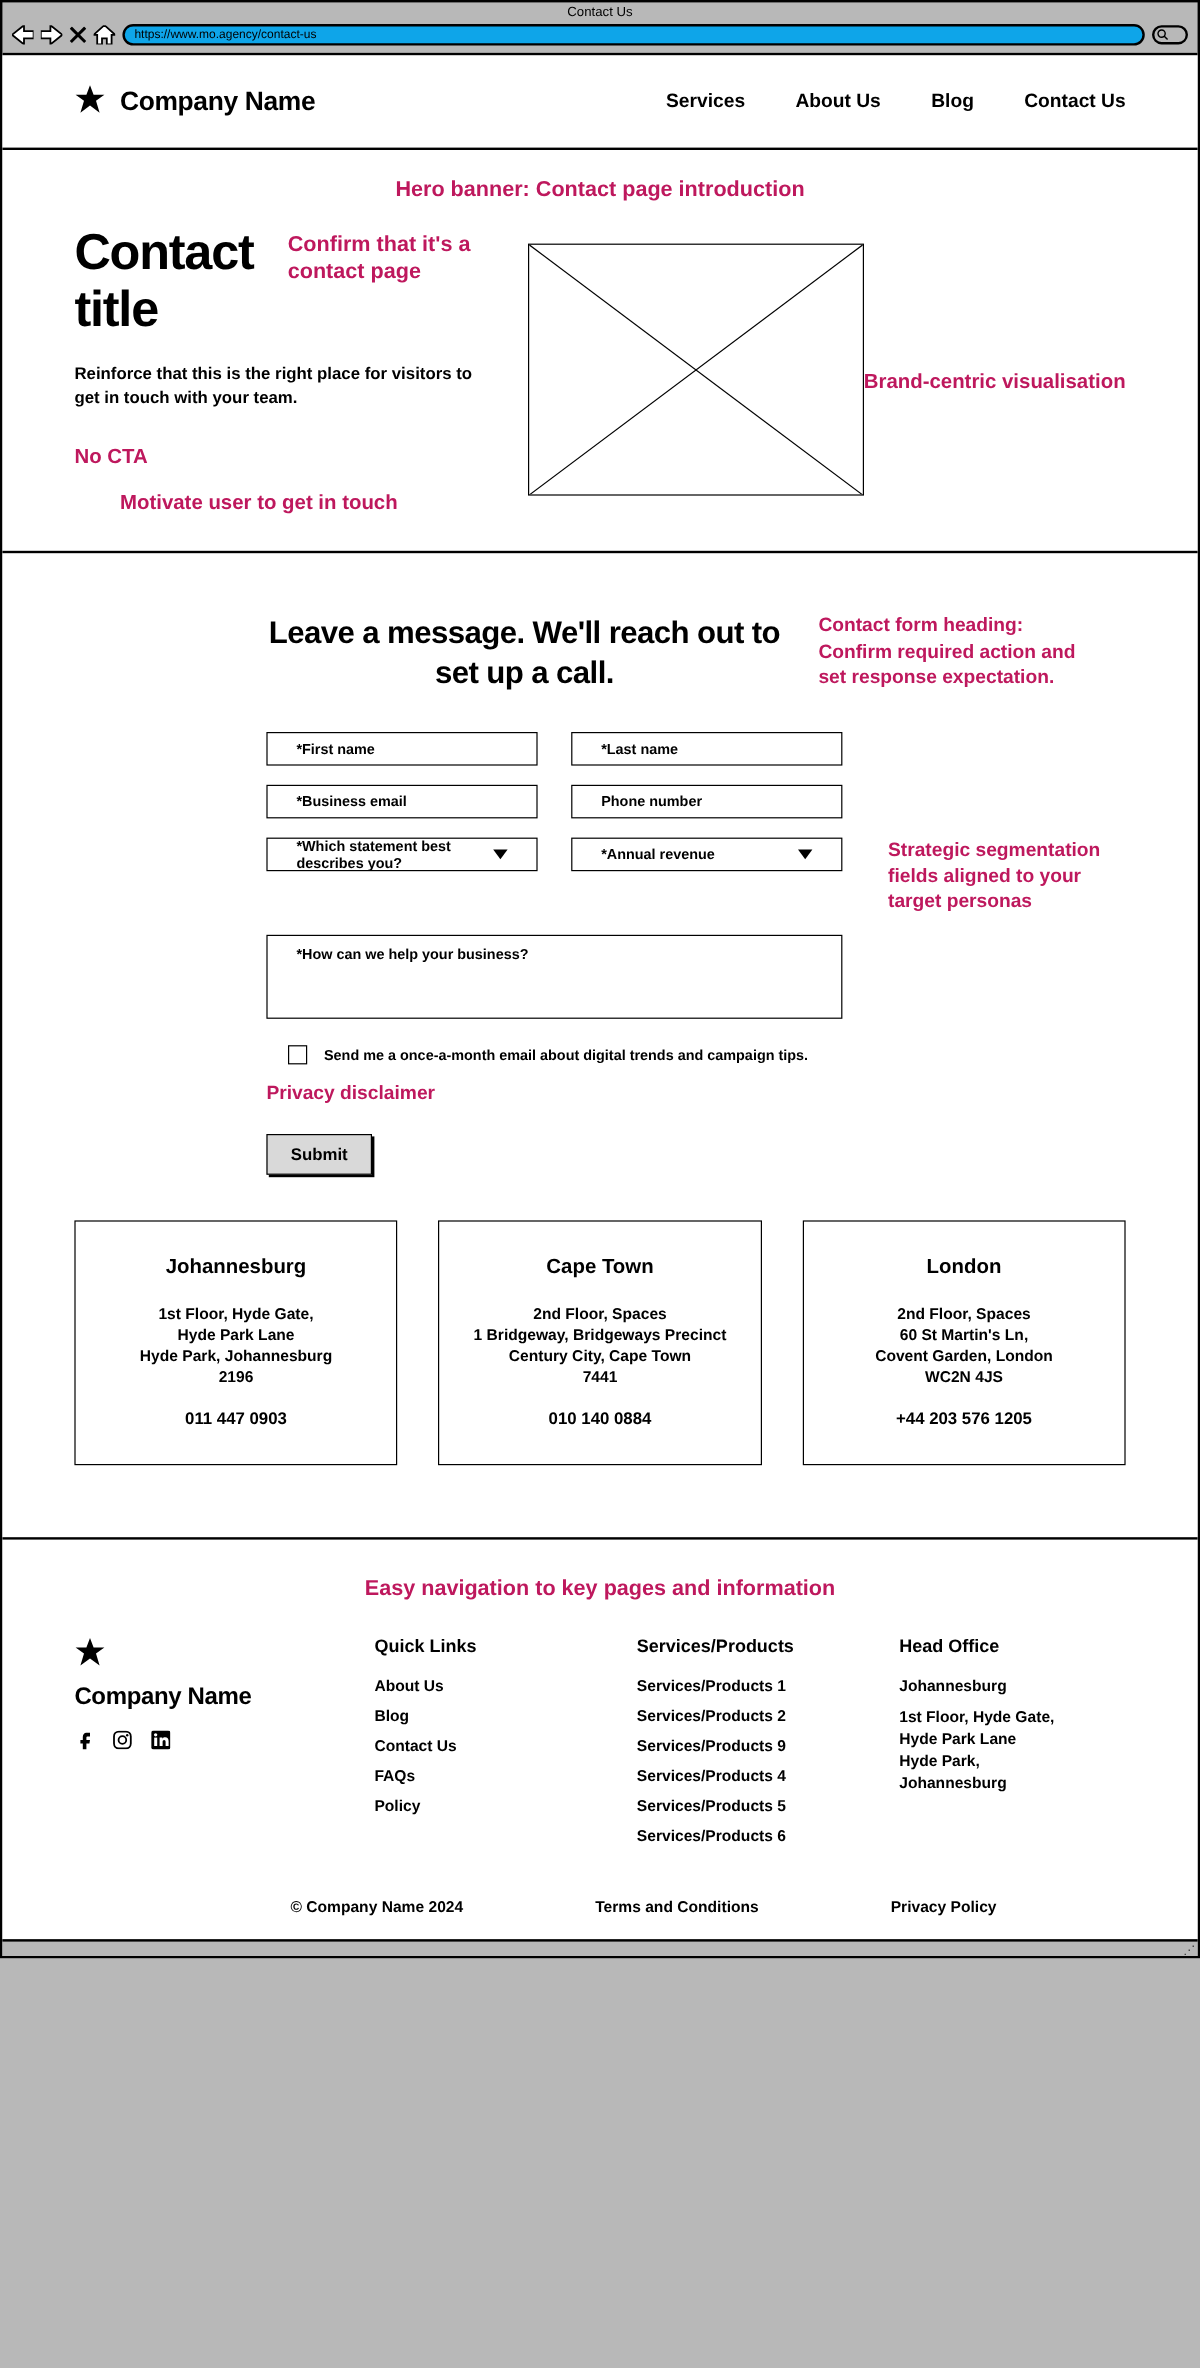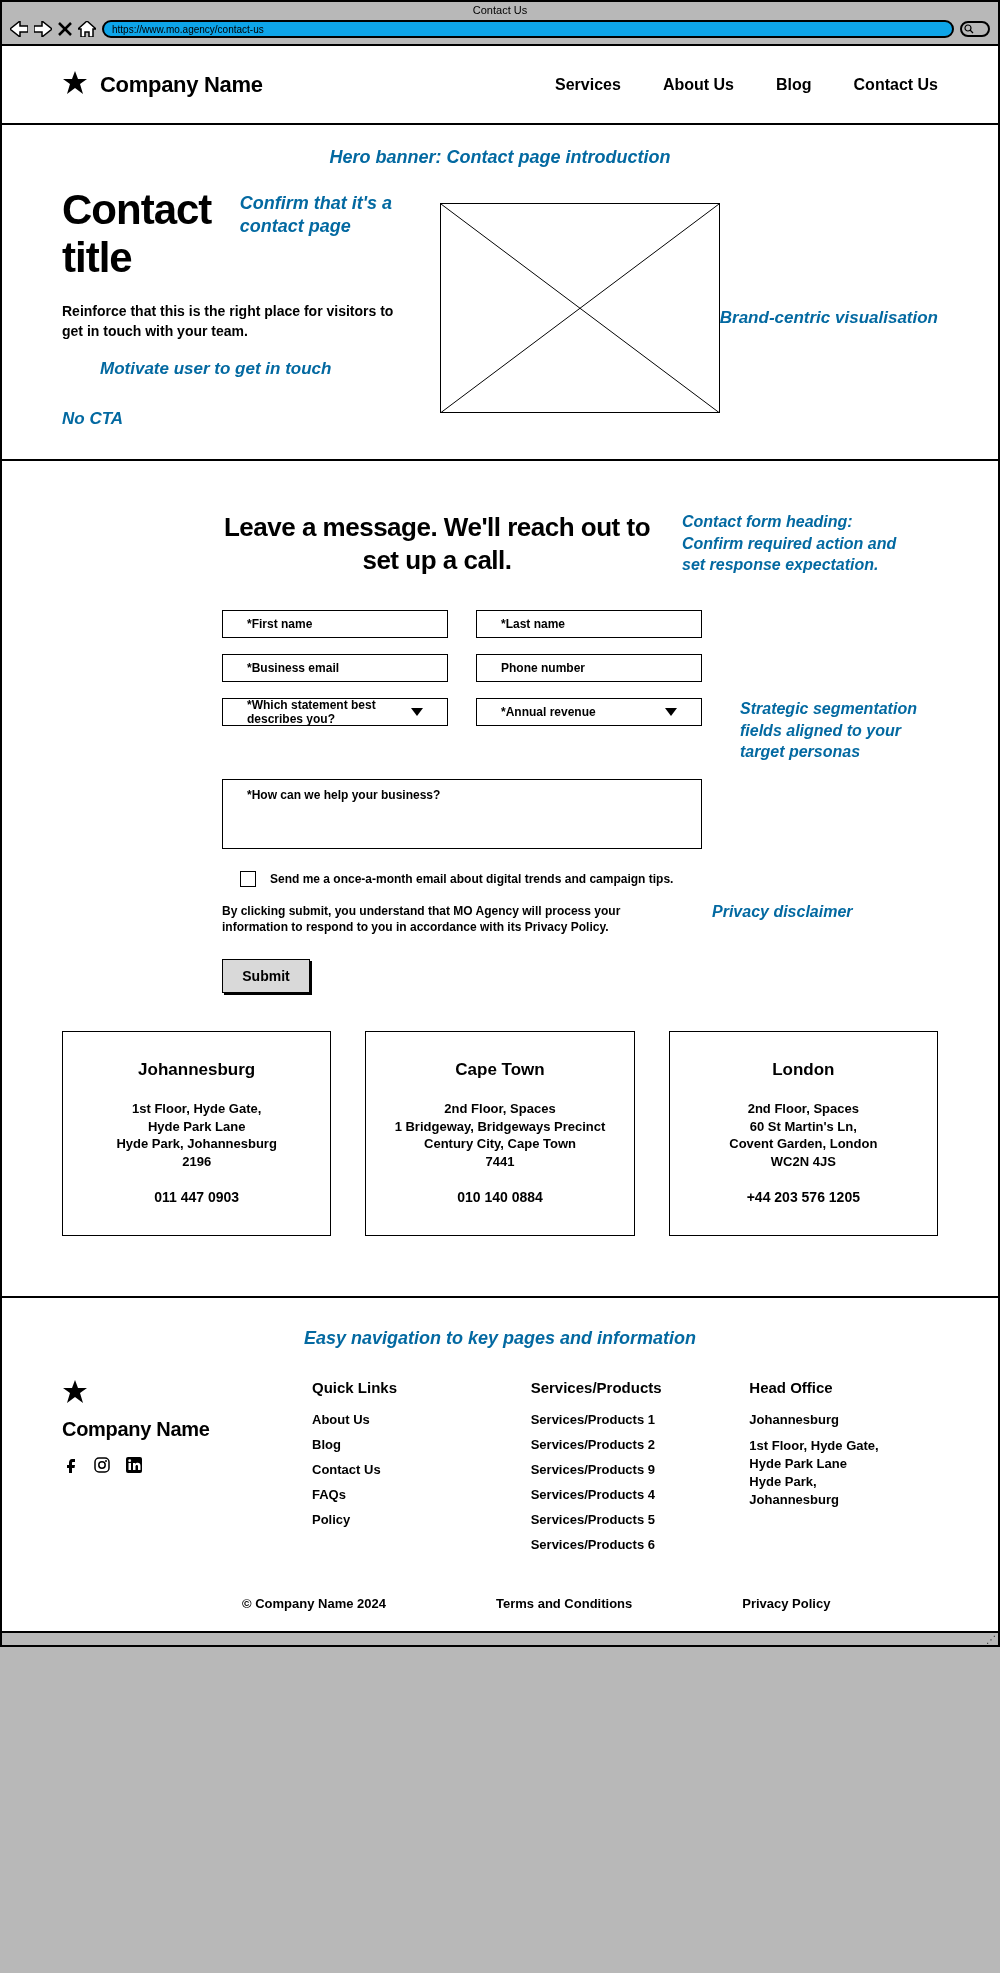--- a/index.html
+++ b/index.html
@@ -54,21 +54,21 @@
     align-items: center;
     justify-content: space-between;
     padding: 24px 60px;
     border-bottom: 2px solid #000;
   }
   .brand { display:flex; align-items:center; gap:12px; }
   .brand-name { font-size: 22px; font-weight: 700; letter-spacing: -0.3px; }
   nav.main-nav { display:flex; gap:42px; font-size:16px; font-weight:600; }
   nav.main-nav span { cursor:pointer; }
 
-  .annot { color:#0369a1; font-weight:700;font-style:italic; }
+  .annot { color:#be185d; font-weight:700; }
 
   
   .hero-annot-top { text-align:center; padding:22px 0 18px; font-size:18px; }
   .hero { display:flex; gap:30px; padding:0 60px 30px 60px; border-bottom:2px solid #000; }
   .hero-left { flex:1; }
   .hero-title { font-size:42px; font-weight:800; letter-spacing:-1px; margin-bottom:14px; }
   .hero-title-row { display:flex; align-items:flex-start; gap:26px; }
   .hero-title-annot { font-size:18px; line-height:1.3; max-width:170px; padding-top:6px; }
   .hero-desc { font-size:14px; font-weight:700; max-width:400px; line-height:1.4; margin-top:6px; }
   .hero-motivate { font-size:17px; margin:18px 0 0 38px; }
@@ -203,22 +203,22 @@
     </header>
 
     <div class="hero-annot-top annot">Hero banner: Contact page introduction</div>
     <section class="hero">
       <div class="hero-left">
         <div class="hero-title-row">
           <h1 class="hero-title">Contact title</h1>
           <div class="annot hero-title-annot">Confirm that it's a contact page</div>
         </div>
         <p class="hero-desc">Reinforce that this is the right place for visitors to get in touch with your team.</p>
+        <div class="annot hero-nocta">No CTA</div>
         <div class="annot hero-motivate">Motivate user to get in touch</div>
-        <div class="annot hero-nocta">No CTA</div>
       </div>
       <div class="hero-right">
         <div class="img-ph">
           <svg viewBox="0 0 280 210">
               <line x1="0" y1="0" x2="280" y2="210" stroke="#000"></line>
               <line x1="280" y1="0" x2="0" y2="210" stroke="#000"></line>
             </svg>
         </div>
         <div class="annot hero-img-annot">Brand-centric visualisation</div>
       </div>
@@ -262,21 +262,20 @@
             <span>*How can we help your business?</span>
           </div>
       </div>
 
       <div class="checkbox-row">
         <div class="checkbox"></div>
         <span style="font-size:12px; font-weight:700;">Send me a once-a-month email about digital trends and campaign tips.</span>
       </div>
 
       <div class="disclaimer-row">
-        <p class="disclaimer">By clicking submit, you understand that MO Agency will process your information to respond to you in accordance with its Privacy Policy.</p>
         <span class="annot disclaimer-annot">Privacy disclaimer</span>
       </div>
 
       <button class="submit-btn">Submit</button>
 
       
       <div class="office-cards">
         <div class="office-card">
           <div class="office-city">Johannesburg</div>
           <div class="office-addr">1st Floor, Hyde Gate,

